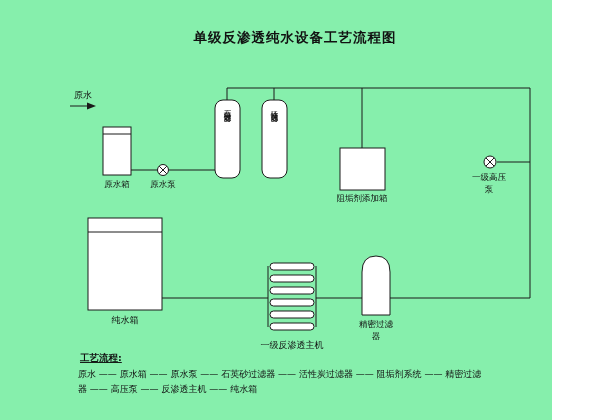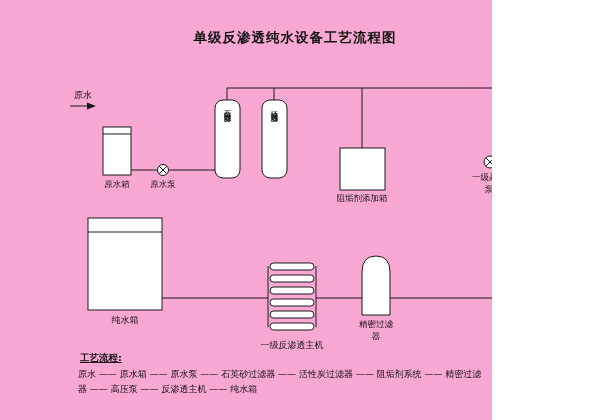--- a/index.html
+++ b/index.html
@@ -1,17 +1,17 @@
 <!DOCTYPE html>
 <html><head>
 <meta charset="utf-8">
 <style>
   html,body{margin:0;padding:0;background:#ffffff;}
   .page{
-    width:492px;height:420px;position:relative;background:#f9a8d4;
+    width:552px;height:420px;position:relative;background:#86efac;
     font-family:"DejaVu Sans","Liberation Sans",sans-serif;
     overflow:hidden;
   }
   svg{display:block;}
   svg text{fill:#111111;font-family:"DejaVu Sans","Liberation Sans",sans-serif;}
   .title-text{font-size:13.5px;font-weight:bold;letter-spacing:1px;}
   .lbl{font-size:9px;}
   .lbl-sm{font-size:8.5px;}
   .flow-head{font-size:9.5px;font-weight:bold;text-decoration:underline;}
   .flow-line{font-size:9px;}

